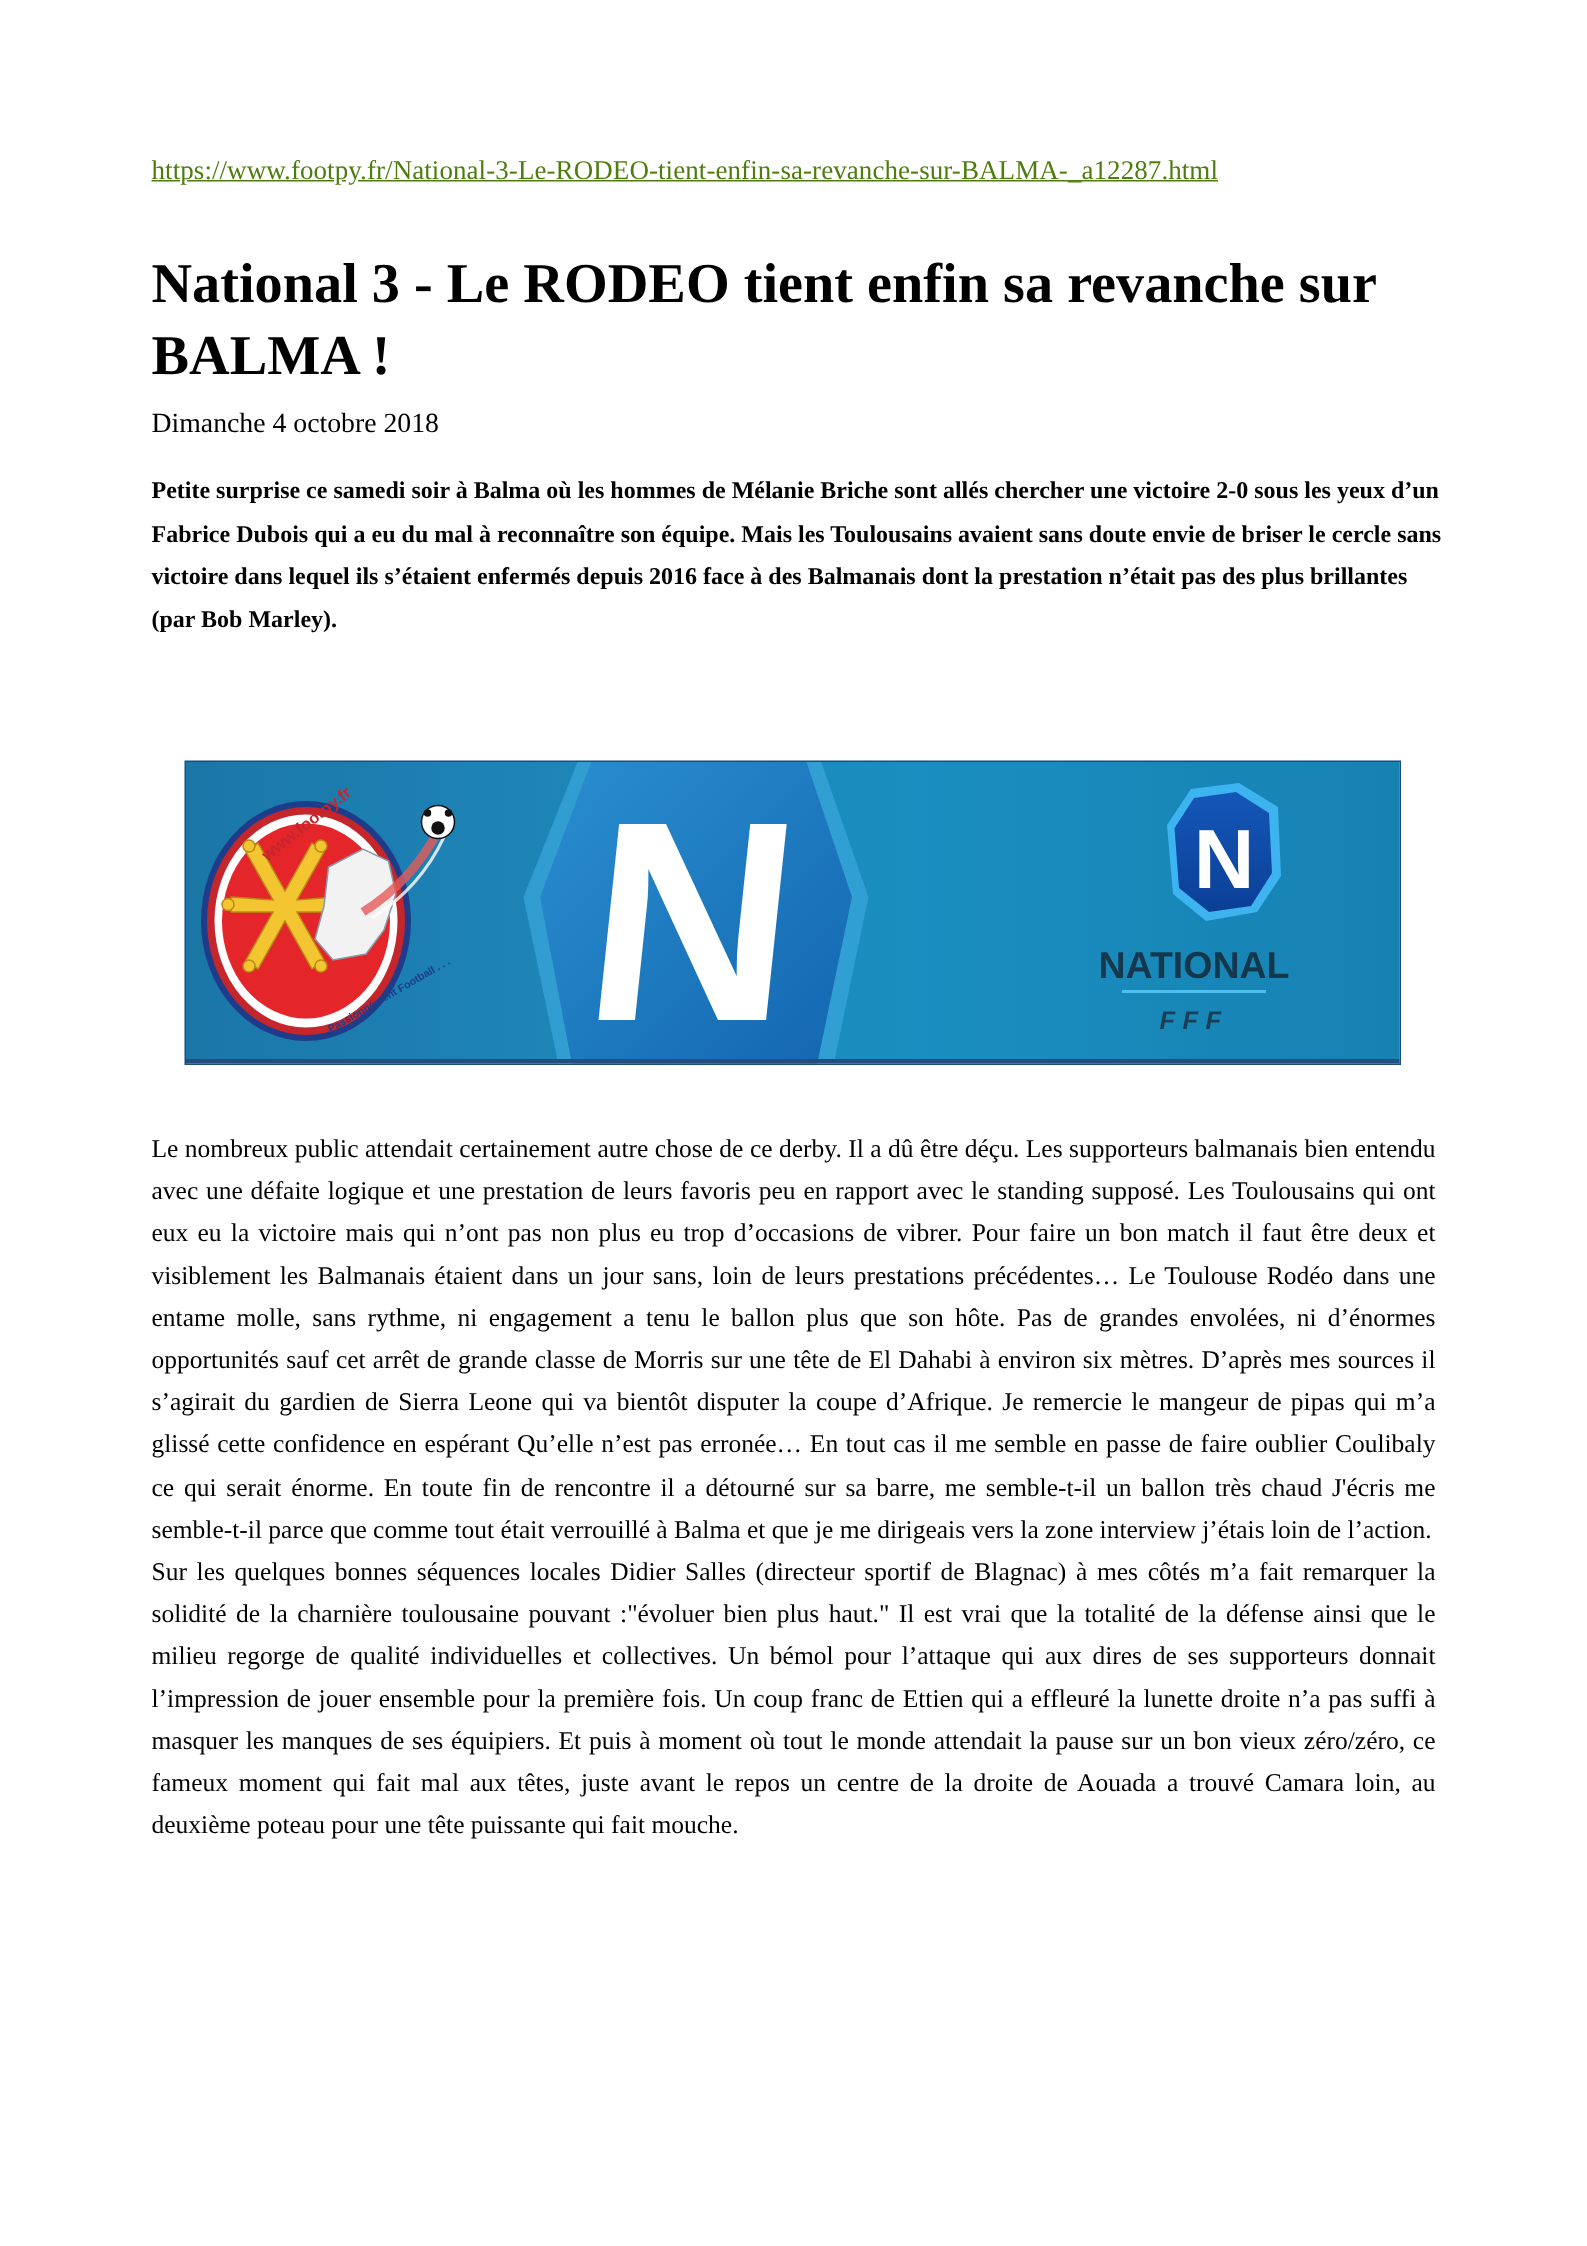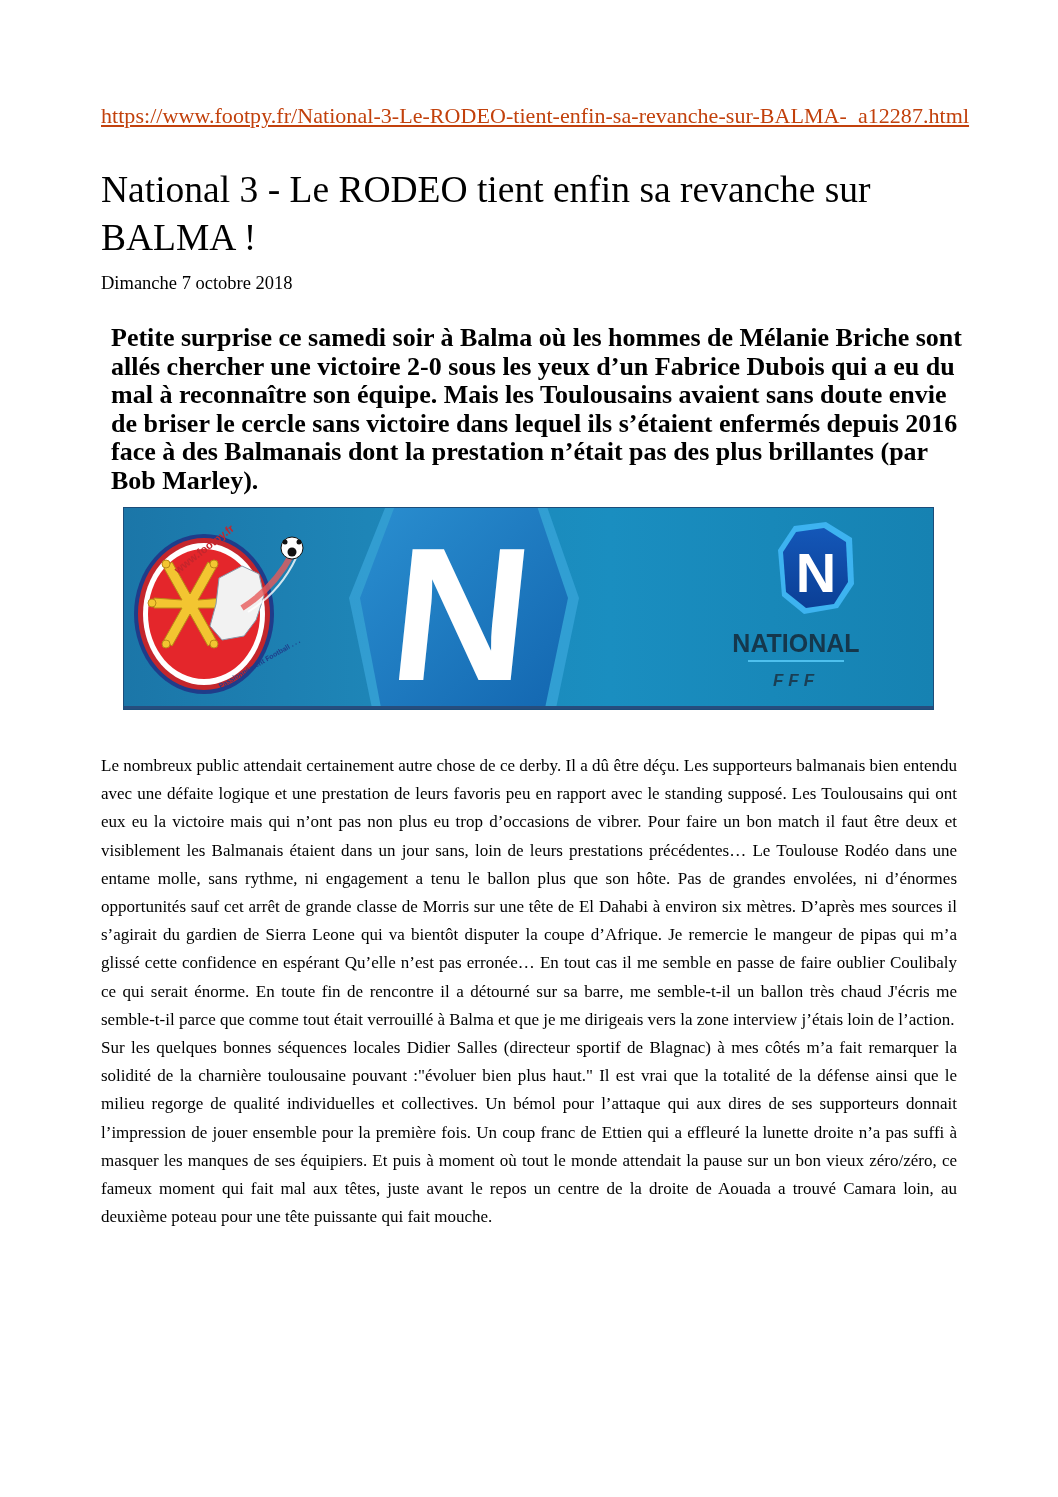--- a/index.html
+++ b/index.html
@@ -1,44 +1,44 @@
 <!DOCTYPE html>
 <html><head>
 <meta charset="utf-8">
 <style>
   html, body { margin: 0; padding: 0; background: #ffffff; }
   body { width: 1058px; height: 1497px; position: relative; overflow: hidden;
          font-family: "Liberation Serif", serif; color: #000; }
   .page { position: absolute; left: 101px; top: 0; width: 856px; }
-  .url { position: absolute; top: 103px; left: 0; font-size: 22px; color: #c2410c;
+  .url { position: absolute; top: 103px; left: 0; font-size: 18px; color: #4d7c0f;
          text-decoration: underline; white-space: nowrap; letter-spacing: 0.05px; }
   .title { position: absolute; top: 166px; left: 0; width: 860px; margin: 0;
-           font-size: 37.5px; font-weight: normal; line-height: 48px; }
+           font-size: 37.5px; font-weight: bold; line-height: 48px; }
   .date { position: absolute; top: 273px; left: 0; font-size: 18.5px; }
-  .lead { position: absolute; top: 314px; left: 0; width: 860px; margin: 10px;
-          font-size: 26px; font-weight: bold; line-height: 28.6px; }
+  .lead { position: absolute; top: 314px; left: 0; width: 860px; margin: 0;
+          font-size: 16px; font-weight: bold; line-height: 28.6px; }
   .banner { position: absolute; top: 507px; left: 22px; width: 811px; height: 203px;
             background: linear-gradient(90deg, #1b76a8 0%, #1e85b7 30%, #1a8ec0 60%, #1682b2 100%);
             border: 1px solid #1c4d7a; box-sizing: border-box; overflow: hidden; }
   .banner-bottom { position: absolute; left: 0; right: 0; bottom: 0; height: 3px; background: #264d7e; }
   .body-text { position: absolute; top: 752px; left: 0; width: 856px;
                font-size: 17px; line-height: 28.2px; text-align: justify; }
   .body-text p { margin: 0; }
   .lastline { text-align-last: left; }
 </style>
 </head>
 <body>
 
 <div class="page">
 
   <a class="url">https://www.footpy.fr/National-3-Le-RODEO-tient-enfin-sa-revanche-sur-BALMA-_a12287.html</a>
 
   <h1 class="title">National 3 - Le RODEO tient enfin sa revanche sur BALMA !</h1>
 
-  <div class="date">Dimanche 7 octobre 2018</div>
+  <div class="date">Dimanche 4 octobre 2018</div>
 
   <p class="lead">Petite surprise ce samedi soir à Balma où les hommes de Mélanie Briche sont allés chercher une victoire 2-0 sous les yeux d’un Fabrice Dubois qui a eu du mal à reconnaître son équipe. Mais les Toulousains avaient sans doute envie de briser le cercle sans victoire dans lequel ils s’étaient enfermés depuis 2016 face à des Balmanais dont la prestation n’était pas des plus brillantes (par Bob Marley).</p>
 
   <div class="banner">
     <svg width="811" height="203" viewBox="0 0 811 203" xmlns="http://www.w3.org/2000/svg" style="position:absolute;left:0;top:0;">
       <defs>
         <linearGradient id="nbig" x1="0" y1="0" x2="1" y2="1">
           <stop offset="0" stop-color="#2a8fd0"></stop>
           <stop offset="1" stop-color="#1366b0"></stop>
         </linearGradient>

